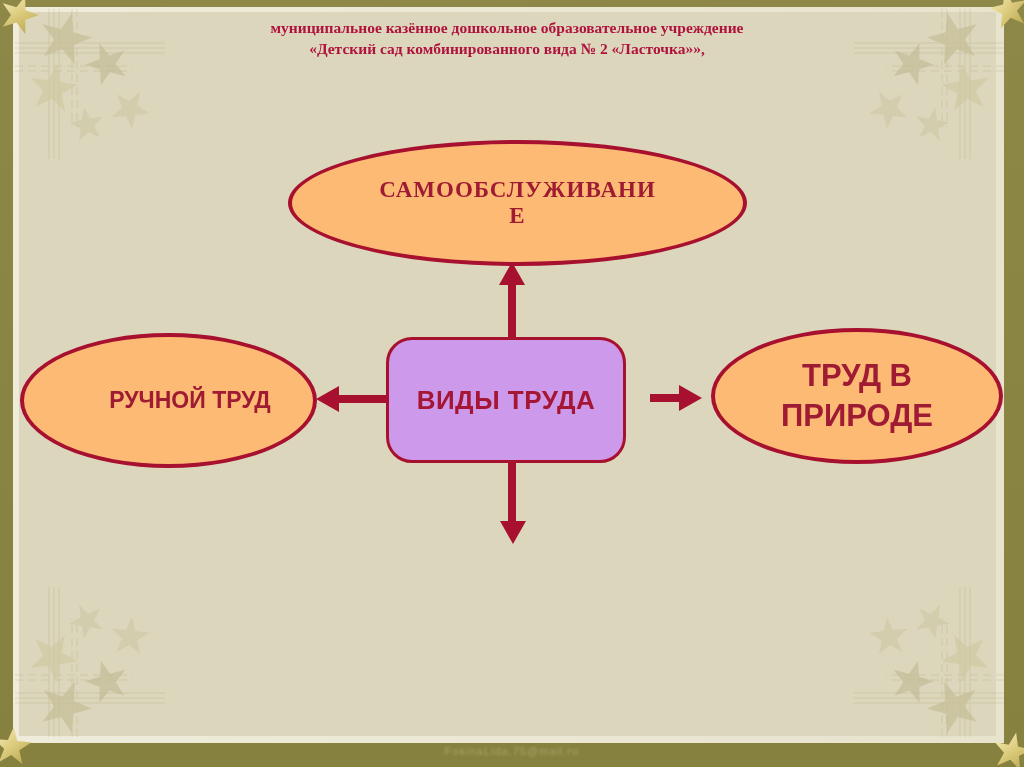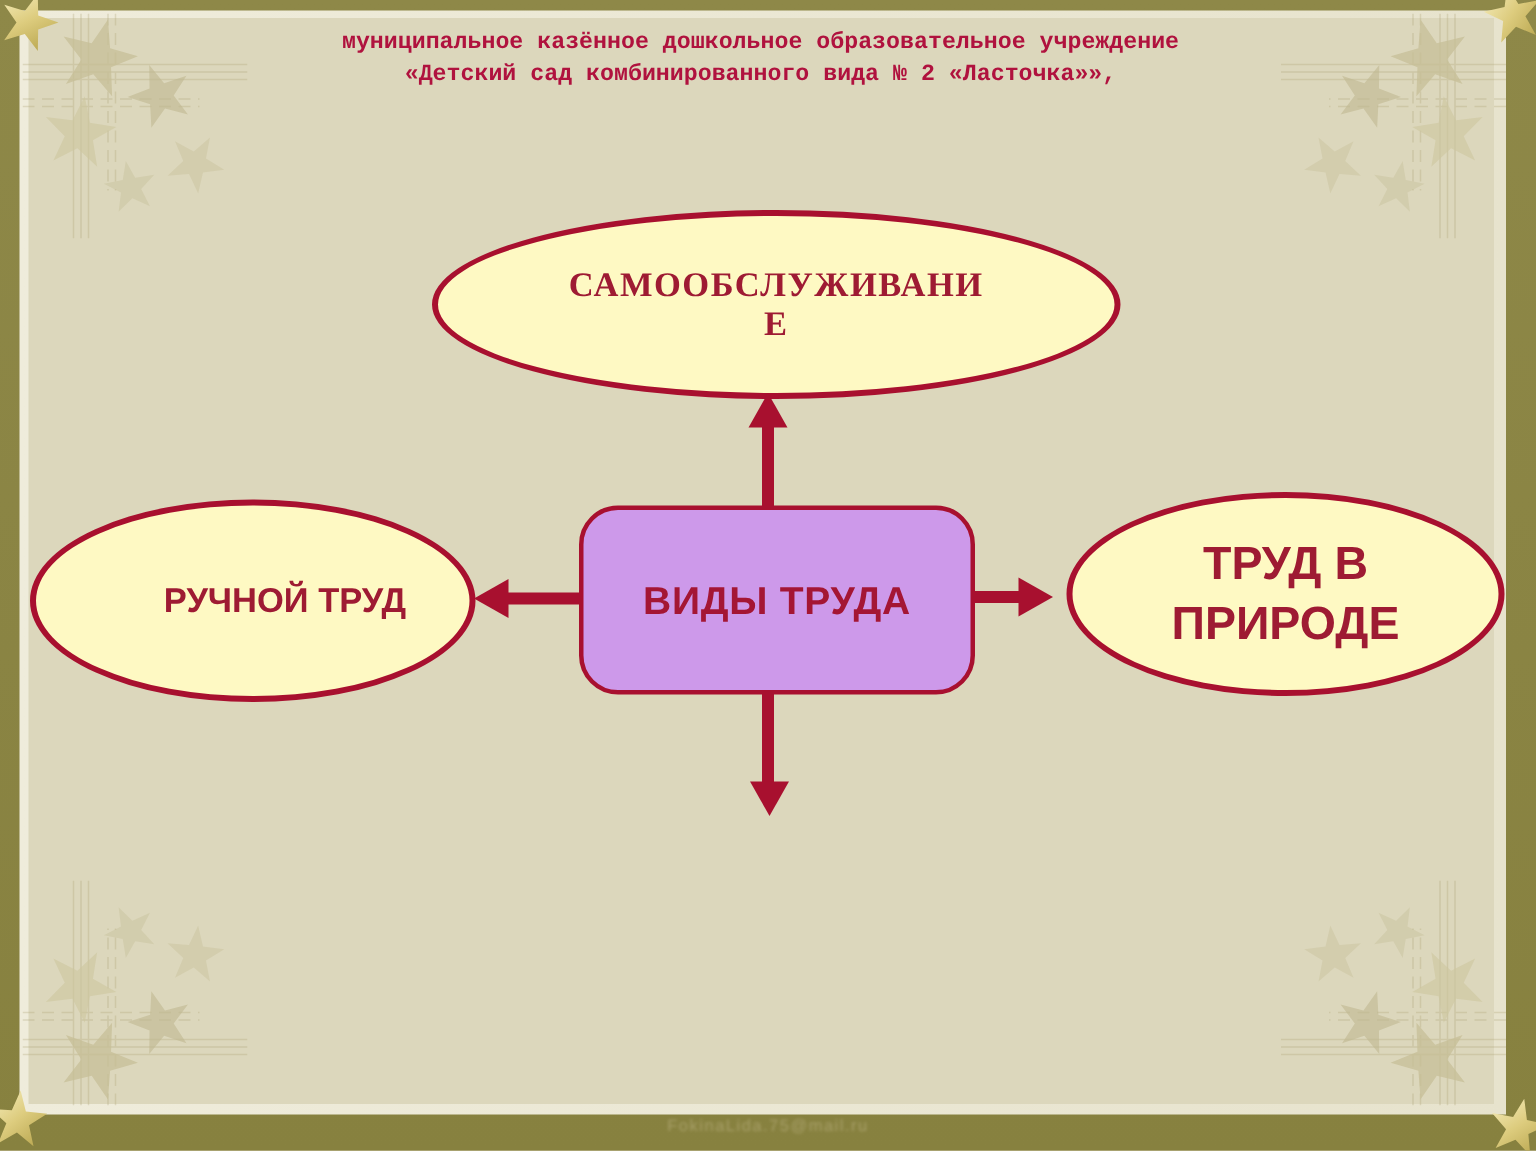--- a/index.html
+++ b/index.html
@@ -21,36 +21,36 @@
   .corner.bl{left:15px;top:587px;transform:scaleY(-1);}
   .corner.br{left:854px;top:587px;transform:scale(-1,-1);}
   .gold-star{position:absolute;width:44px;height:44px;pointer-events:none;}
   .gold-star.tl{left:-3px;top:-7px;transform:rotate(18deg);}
   .gold-star.tr{left:987px;top:-12px;transform:rotate(-12deg);}
   .gold-star.bl{left:-10px;top:725px;transform:rotate(5deg);}
   .gold-star.br{left:990px;top:730px;transform:rotate(12deg);}
   
   .header{
     position:absolute;left:30px;right:40px;top:18px;text-align:center;
-    font-family:Liberation Mono, monospace;
+    font-family:Liberation Serif, serif;
     font-weight:bold;font-size:15.5px;line-height:1.34;color:#b0123e;
   }
   
   .node{
-    position:absolute;border:4px solid #a8102f;background:#fef9c3;border-radius:50%;
+    position:absolute;border:4px solid #a8102f;background:#fdba74;border-radius:50%;
     display:flex;align-items:center;justify-content:center;text-align:center;
     color:#9e1b33;font-weight:bold;white-space:pre-line;box-sizing:border-box;
   }
   .node-top{left:288px;top:140px;width:459px;height:126px;
     font-family:"Liberation Serif","DejaVu Serif",serif;font-size:23px;letter-spacing:1px;}
   .node-left{left:20px;top:333px;width:297px;height:135px;font-size:23px;padding-left:43px;}
   .node-right{left:711px;top:328px;width:292px;height:136px;font-size:31px;line-height:1.3;}
   .node-bottom{left:335px;top:551px;width:364px;height:116px;font-size:23px;line-height:1.3;}
   .center-box{
-    position:absolute;left:386px;top:337px;width:264px;height:126px;box-sizing:border-box;
+    position:absolute;left:386px;top:337px;width:240px;height:126px;box-sizing:border-box;
     background:#cd99ea;border:3px solid #a8102f;border-radius:26px;
     display:flex;align-items:center;justify-content:center;
     color:#a41634;font-weight:bold;font-size:26px;letter-spacing:.5px;
   }
   
   .shaft{position:absolute;background:#a8102f;}
   .head{position:absolute;width:0;height:0;}
   .up-shaft{left:508px;top:283px;width:8px;height:56px;}
   .up-head{left:499px;top:262px;border-left:13px solid transparent;border-right:13px solid transparent;border-bottom:23px solid #a8102f;}
   .down-shaft{left:508px;top:461px;width:8px;height:62px;}

